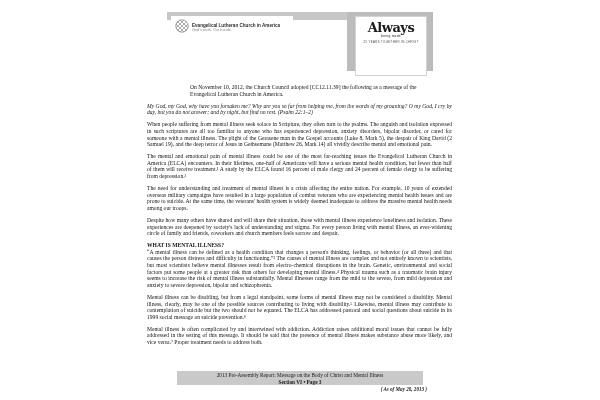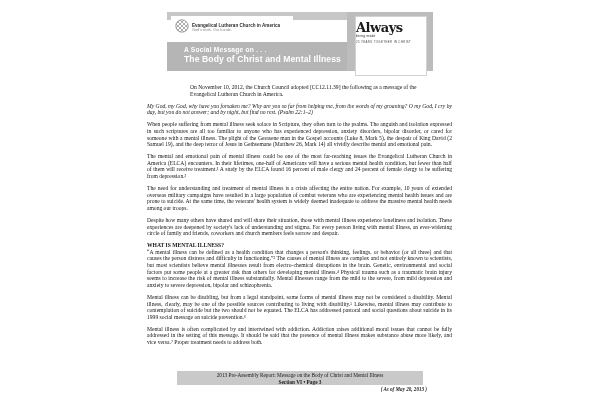--- a/index.html
+++ b/index.html
@@ -14,21 +14,21 @@
   .elca-tag{font-family:"Liberation Sans",sans-serif;font-size:3.8px;line-height:4.6px;color:#8a8a8a;}
 
   .title-band{position:absolute;left:167px;top:42px;width:266px;height:29px;background:#b5b5b5;
               box-sizing:border-box;padding:4px 0 0 17px;color:#ffffff;
               font-family:"Liberation Sans",sans-serif;}
   .title-line1{font-size:6.6px;line-height:8px;font-weight:bold;letter-spacing:.25px;}
   .title-line2{font-size:8.6px;line-height:10px;font-weight:bold;letter-spacing:.1px;}
 
   .anniv-square{position:absolute;left:347px;top:12px;width:86px;height:59px;background:#bcbcbc;}
   .anniv-box{position:absolute;left:355px;top:16px;width:72px;height:60px;background:#ffffff;
-             border:1px solid #d2d2d2;box-sizing:border-box;text-align:left;color:#1b1b1b;}
+             border:1px solid #d2d2d2;box-sizing:border-box;text-align:center;color:#1b1b1b;}
   .anniv-always{font-family:"DejaVu Serif",serif;font-weight:bold;font-size:13px;line-height:14px;
                 letter-spacing:-.5px;margin-top:4px;}
   .anniv-being{font-family:"Liberation Sans",sans-serif;font-size:3.2px;line-height:3.4px;letter-spacing:.3px;}
   .anniv-new{font-family:"Liberation Sans",sans-serif;font-weight:bold;font-size:16px;line-height:15px;
              letter-spacing:-.6px;}
   .anniv-caption{font-family:"Liberation Sans",sans-serif;font-size:2.9px;line-height:3.4px;
                  letter-spacing:.35px;color:#4a4a4a;margin-top:3px;}
 
   
   .body-text{position:absolute;left:147px;top:84px;width:305px;font-size:5.6px;line-height:6.6px;
@@ -66,24 +66,20 @@
         </g>
         <circle cx="7" cy="7" r="6.2" fill="none" stroke="#8a8a8a" stroke-width="0.8"></circle>
       </svg>
     </span>
     <span>
       <div class="elca-name">Evangelical Lutheran Church in America</div>
       <div class="elca-tag">God's work. Our hands.</div>
     </span>
   </div>
 
-  <div class="title-band">
-    <div class="title-line1">A Social Message on . . .</div>
-    <div class="title-line2">The Body of Christ and Mental Illness</div>
-  </div>
 
   <div class="anniv-square"></div>
   <div class="anniv-box">
     <div class="anniv-always">Always</div>
     <div class="anniv-being">being made</div>
     <div class="anniv-caption">25 YEARS TOGETHER IN CHRIST</div>
   </div>
 
   <div class="body-text">
     <p class="adoption">On November 10, 2012, the Church Council adopted [CC12.11.39] the following as a message of the Evangelical Lutheran Church in America.</p>

